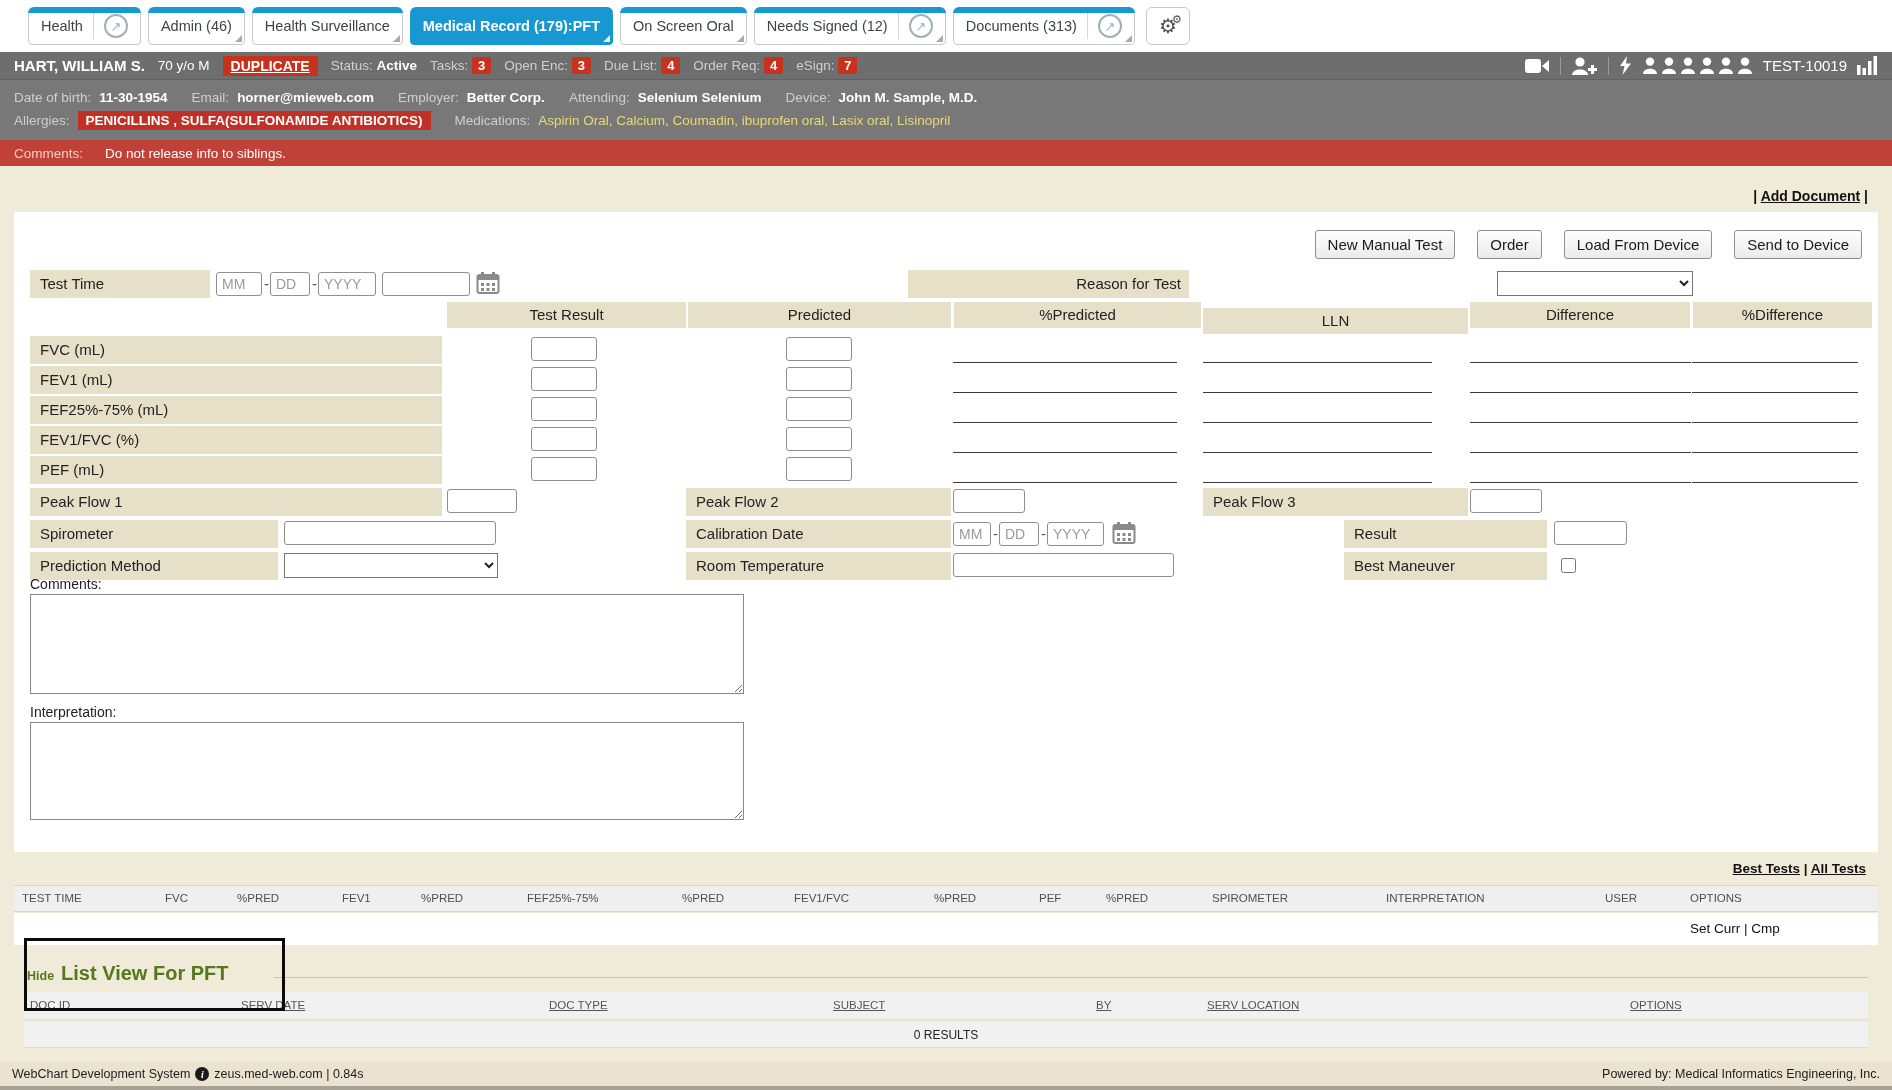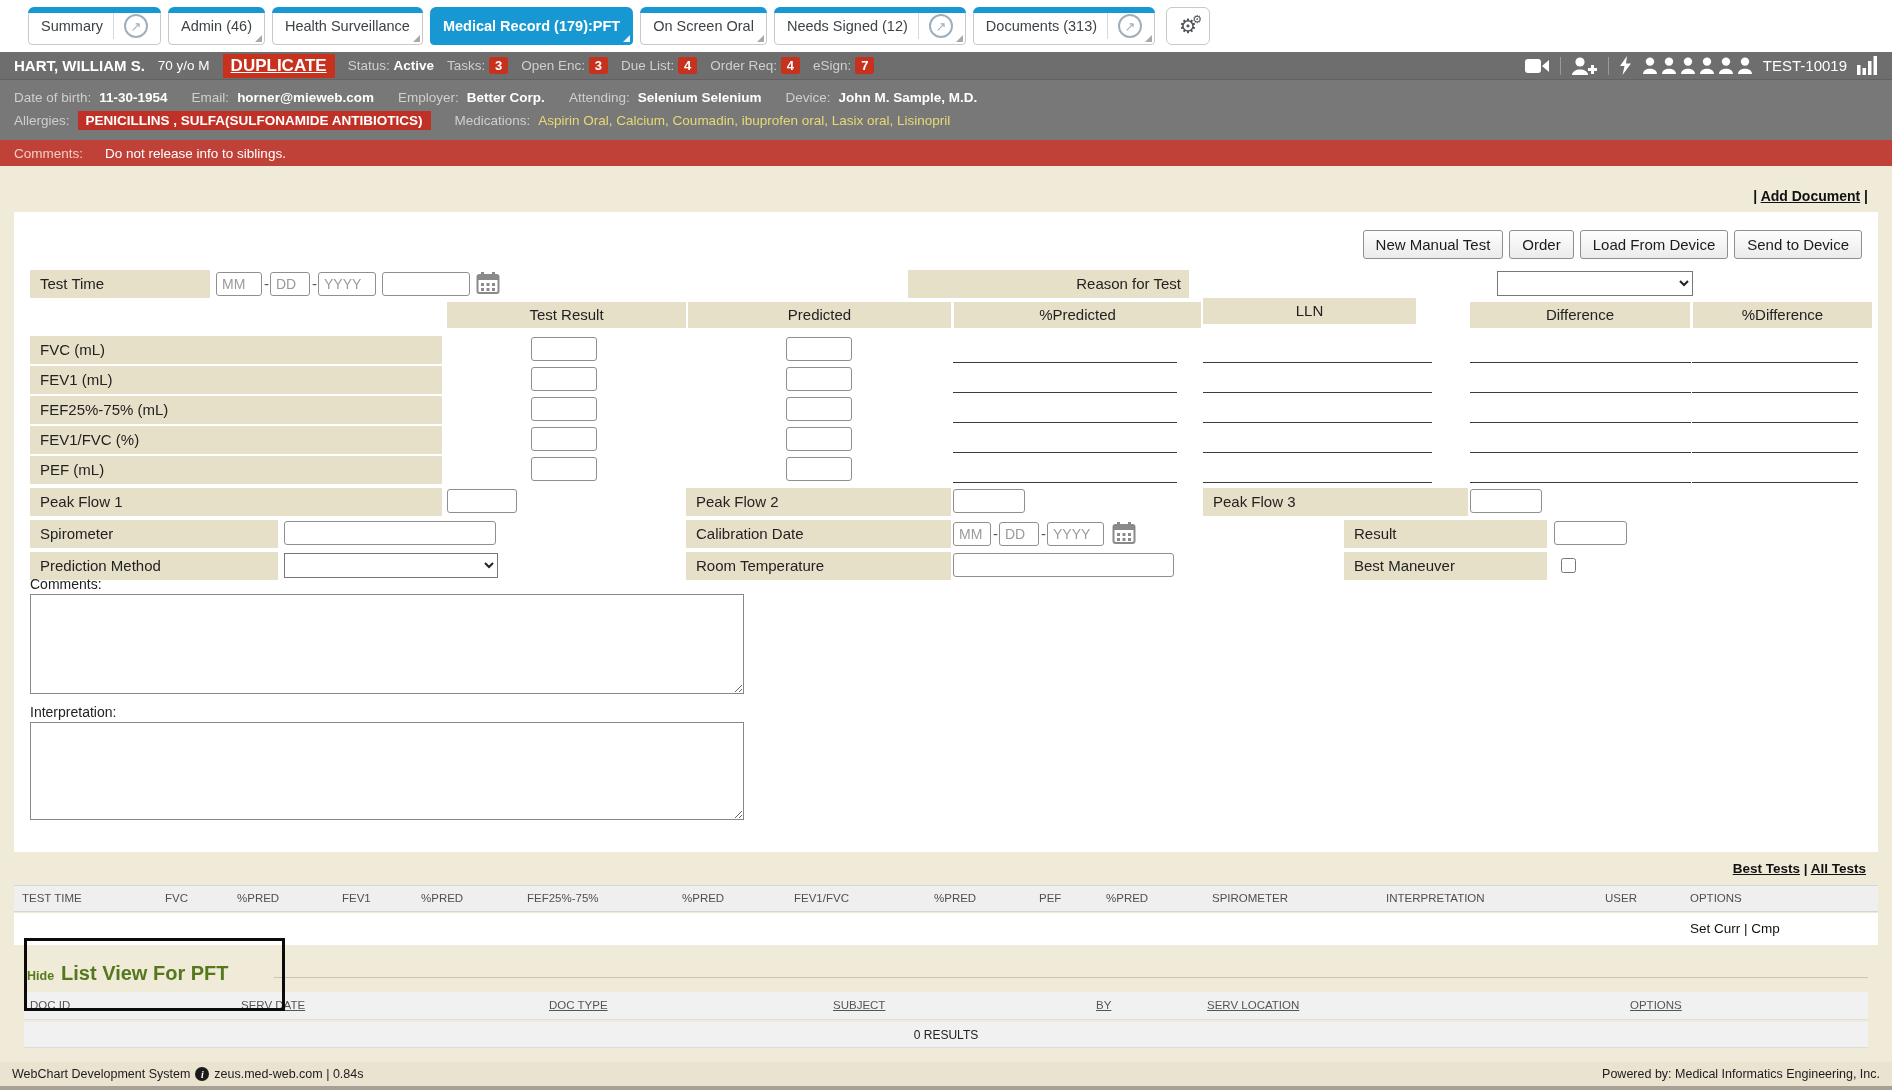--- a/index.html
+++ b/index.html
@@ -21,40 +21,40 @@
 
   
   .phead { position:absolute; left:0; top:52px; width:1892px; height:88px; background:#777572; background:#787878; color:#fff; font-size:13.5px; }
   .phead-row1 { height:28px; background:#6e6e6e; border-bottom:1px solid #616161; display:flex; align-items:center; padding:0 14px; gap:13px; }
   .phead-row2, .phead-row3 { height:23px; display:flex; align-items:center; padding:0 14px; gap:8px; }
   .phead-row2 { margin-top:6px; }
   .plabel { color:#cfcfcf; }
   .pvalue { color:#fff; font-weight:bold; }
   .pname { font-size:15px; font-weight:bold; }
   .badge { background:#c7321f; color:#fff; font-weight:bold; border-radius:2px; padding:1px 6px; font-size:13px; }
-  .dup { background:#c7321f; color:#fff; font-weight:bold; text-decoration:underline; padding:2px 8px; font-size:17px; cursor:pointer; }
+  .dup { background:#c7321f; color:#fff; font-weight:bold; text-decoration:underline; padding:2px 8px; font-size:14px; cursor:pointer; }
   .allergy-badge { background:#bf3026; color:#fff; font-weight:bold; padding:2px 8px; }
   .meds { color:#e7da74; }
   .ph-right { margin-left:auto; display:flex; align-items:center; gap:10px; }
   .vsep { width:1px; height:18px; background:#9a9a9a; }
   .pid { font-size:15px; color:#fff; }
   .persons { display:flex; gap:3px; }
 
   
   .alertbar { position:absolute; left:0; top:140px; width:1892px; height:26px; background:#bf4138; display:flex; align-items:center; padding-left:14px; font-size:13.5px; }
   .alertbar .al { color:#f2cdc5; margin-right:22px; }
   .alertbar .av { color:#fff; }
 
   
   .adddoc { position:absolute; top:188px; right:24px; font-size:14px; color:#111; font-weight:600; }
   .adddoc a { color:#111; text-decoration:underline; cursor:pointer; }
 
   
   .panel { position:absolute; left:14px; top:212px; width:1864px; height:640px; background:#fff; font-size:15px; color:#222; }
-  .btnrow { position:absolute; top:18px; right:16px; display:flex; gap:6px; }
+  .btnrow { position:absolute; top:18px; right:16px; display:flex; gap:22px; }
   .btn { font-family:inherit; font-size:15px; color:#1b1b1b; background:linear-gradient(#fefefe,#ebebeb); border:1px solid #8f8f8f; border-radius:3px; padding:5px 12px; cursor:pointer; }
   .cell { position:absolute; height:28px; background:#e7e0c9; line-height:28px; padding-left:10px; }
   .cell.ctr { text-align:center; padding-left:0; }
   .cell.rt { text-align:right; padding-right:8px; padding-left:0; }
   .inp { position:absolute; height:24px; border:1px solid #8f8f8f; border-radius:3px; background:#fff; font-family:inherit; font-size:14px; padding:2px 5px; color:#222; }
   .inp::placeholder { color:#9a9a9a; }
   .dash { position:absolute; color:#555; line-height:26px; }
   .sel { position:absolute; height:25px; border:1px solid #777; background:#fff; font-family:inherit; font-size:14px; color:#222; }
   .uline { position:absolute; height:1px; background:#3c3c3c; }
   .flabel { position:absolute; font-size:14px; color:#222; }
@@ -89,21 +89,21 @@
 
   svg { display:block; }
 </style>
 </head>
 <body>
 
 <div id="screen">
 
   <div class="tabbar">
     <div class="tab">
-      <span>Summary</span>
+      <span>Health</span>
       <span class="tab-sep"></span>
       <span class="popout">↗</span>
     </div>
     <div class="tab fold">
       <span>Admin (46)</span>
     </div>
     <div class="tab fold">
       <span>Health Surveillance</span>
     </div>
     <div class="tab active fold">
@@ -277,21 +277,21 @@
             <rect x="16" y="17" width="3" height="3"></rect>
           </g>
         </svg>
     </span>
     <div class="cell rt" style="left:894px; top:58px; width:281px;">Reason for Test</div>
     <select class="sel" style="left:1483px; top:59px; width:196px;"><option></option></select>
 
     <div class="cell ctr" style="left:433px; top:90px; width:239px; height:26px; line-height:26px;">Test Result</div>
     <div class="cell ctr" style="left:674px; top:90px; width:263px; height:26px; line-height:26px;">Predicted</div>
     <div class="cell ctr" style="left:940px; top:90px; width:247px; height:26px; line-height:26px;">%Predicted</div>
-    <div class="cell ctr" style="left:1189px; top:86px; width:213px; height:26px; line-height:26px;text-align:center;">LLN</div>
+    <div class="cell ctr" style="left:1189px; top:96px; width:265px; height:26px; line-height:26px;text-align:center;">LLN</div>
     <div class="cell ctr" style="left:1456px; top:90px; width:220px; height:26px; line-height:26px;">Difference</div>
     <div class="cell ctr" style="left:1679px; top:90px; width:179px; height:26px; line-height:26px;">%Difference</div>
 
     <div class="cell" style="left:16px; top:124px; width:412px;">FVC (mL)</div>
     <input class="inp" style="left: 517px; top: 125px; width: 66px;">
     <input class="inp" style="left: 772px; top: 125px; width: 66px;">
     <div class="uline" style="left:939px; top:150px; width:224px;"></div>
     <div class="uline" style="left:1189px; top:150px; width:229px;"></div>
     <div class="uline" style="left:1456px; top:150px; width:221px;"></div>
     <div class="uline" style="left:1678px; top:150px; width:166px;"></div>

